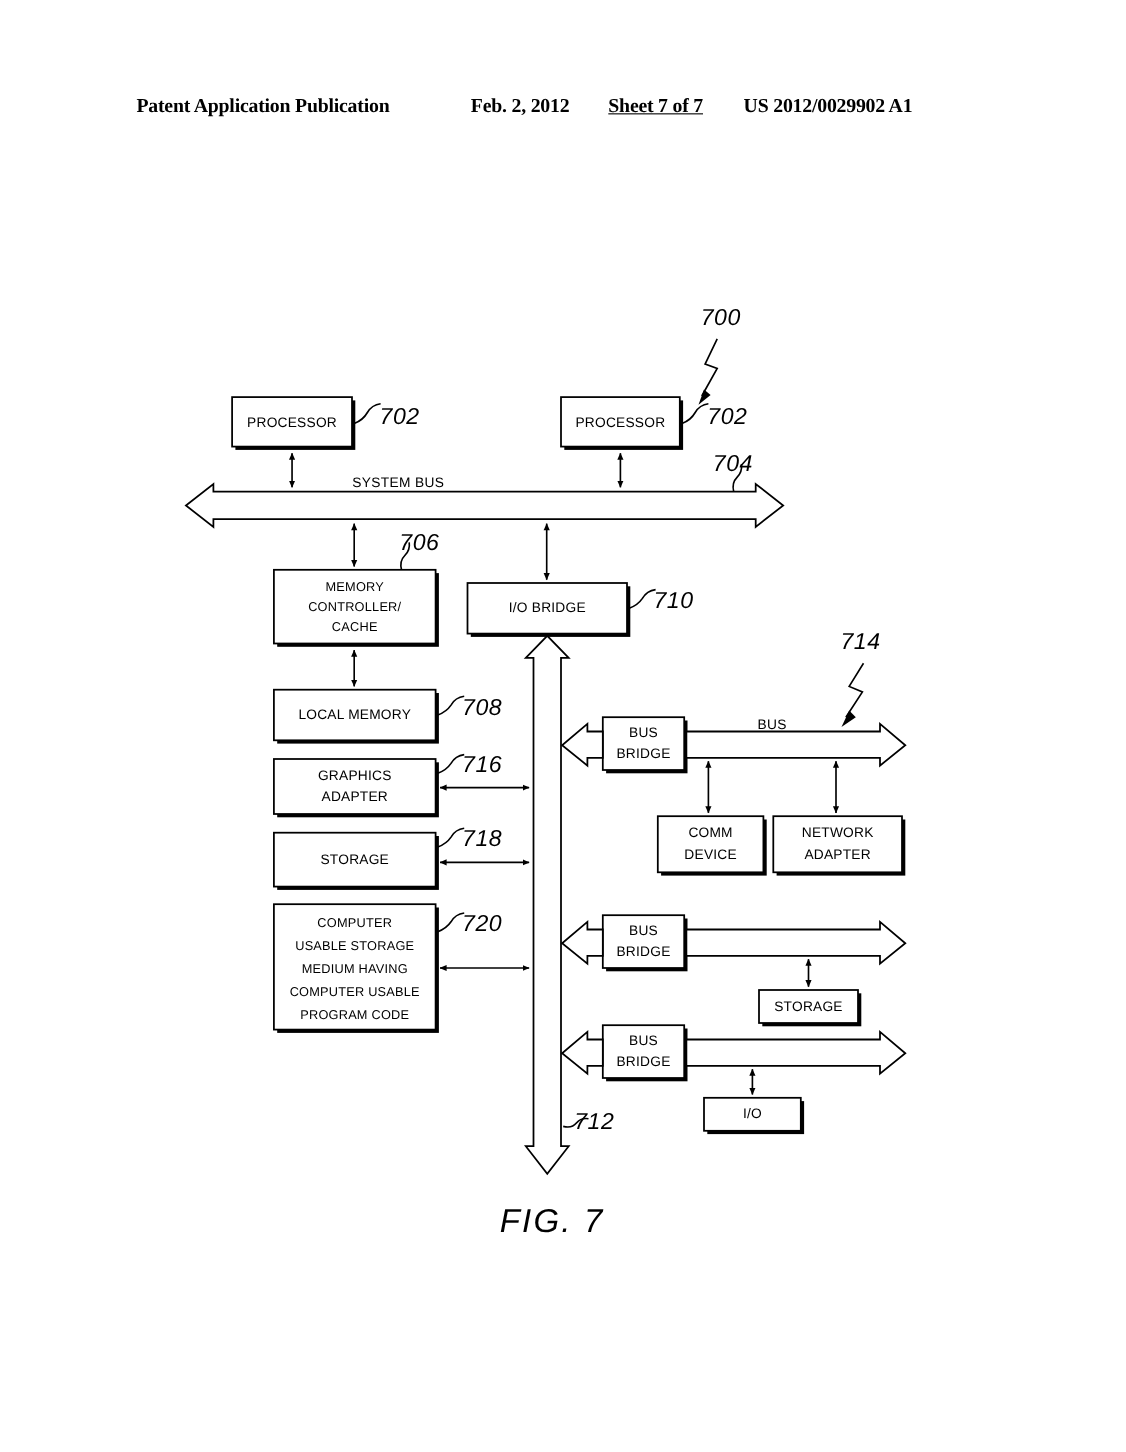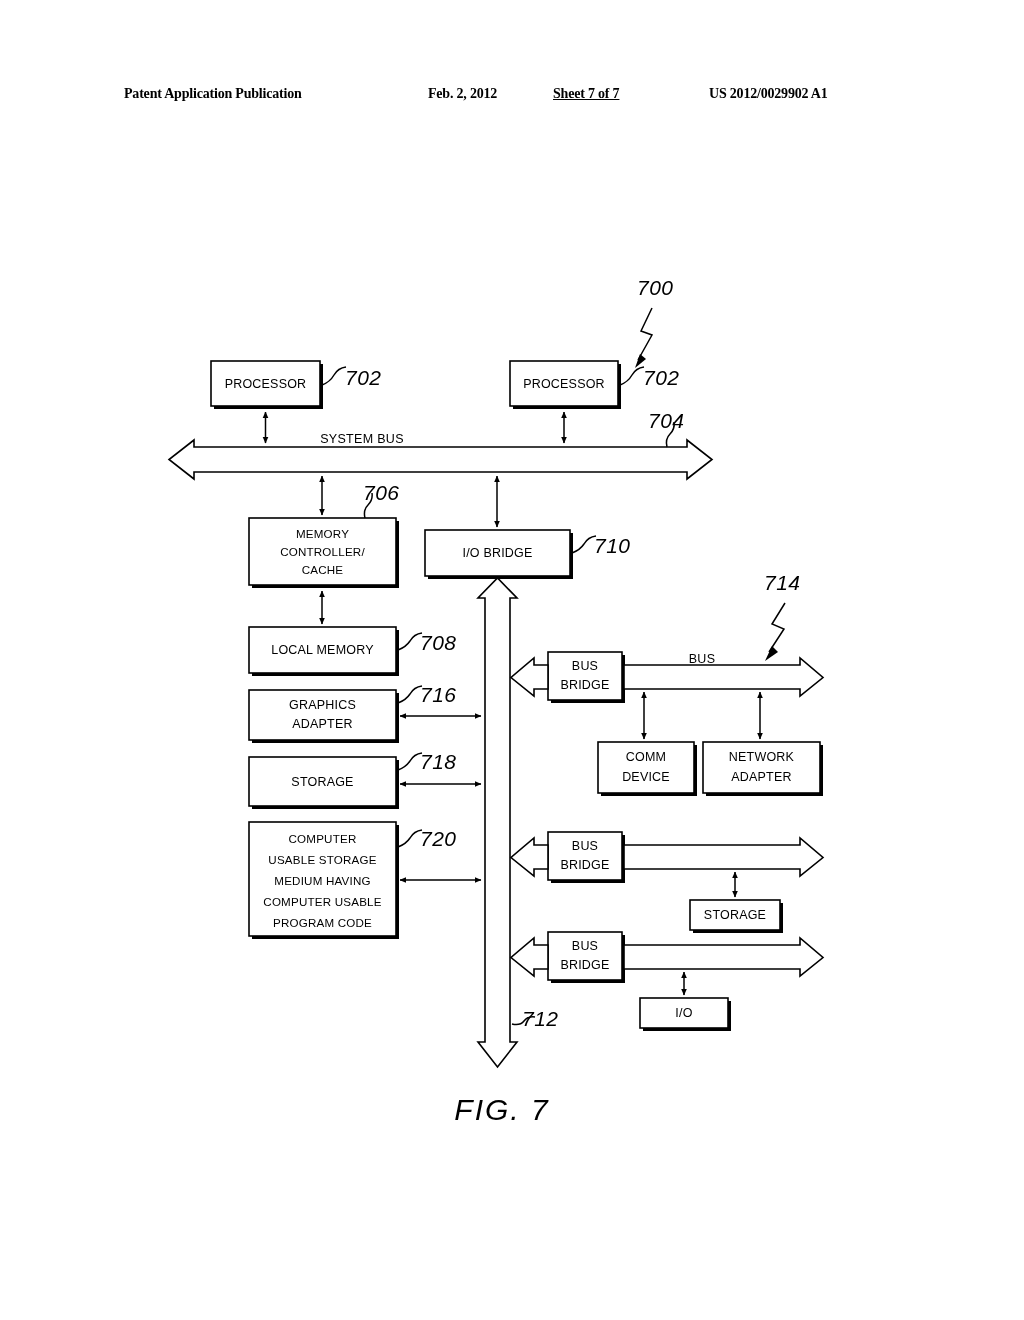--- a/index.html
+++ b/index.html
@@ -18,29 +18,29 @@
 
   
   #patent-header {
     position: absolute;
     top: 86px;
     left: 0;
     width: 816px;
     height: 26px;
     font-family: "Liberation Serif", serif;
     font-weight: bold;
-    font-size: 14px;
+    font-size: 18px;
     letter-spacing: -0.2px;
     white-space: nowrap;
     padding-left: 45px;
   }
   #patent-header .hdr-left   { position: absolute; left: 124px; top: 0; }
   #patent-header .hdr-date   { position: absolute; left: 428px; top: 0; }
   #patent-header .hdr-sheet  { position: absolute; left: 553px; top: 0; text-decoration: underline; }
-  #patent-header .hdr-number { position: absolute; left: 709px; top: 0; }
+  #patent-header .hdr-number { position: absolute; left: 676px; top: 0; }
 
   
   #figure-canvas {
     position: absolute;
     left: 0;
     top: 0;
     width: 922px;
     height: 1320px;
     text-decoration: underline;
   }

